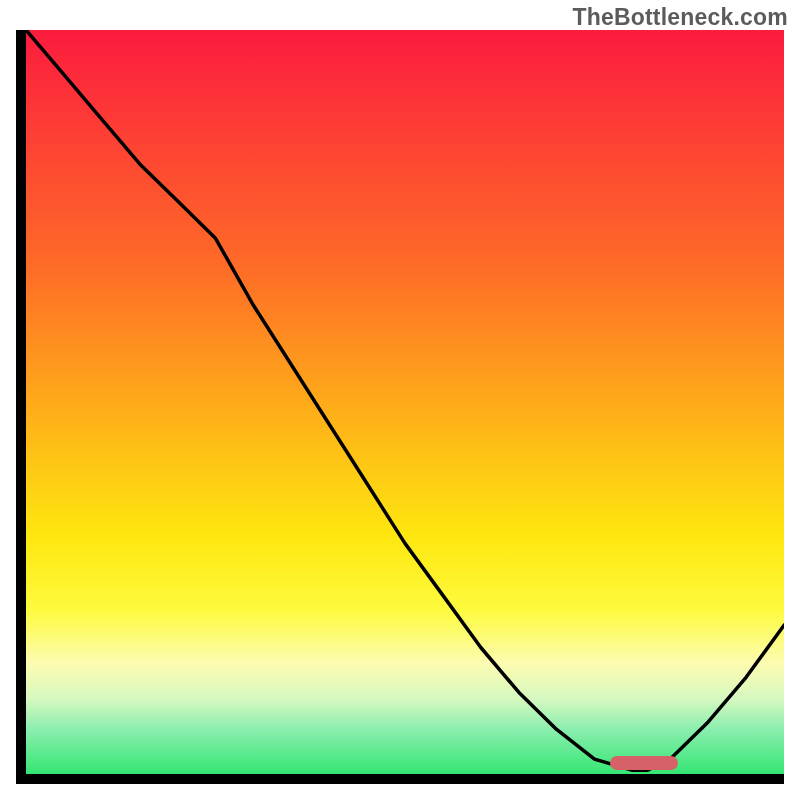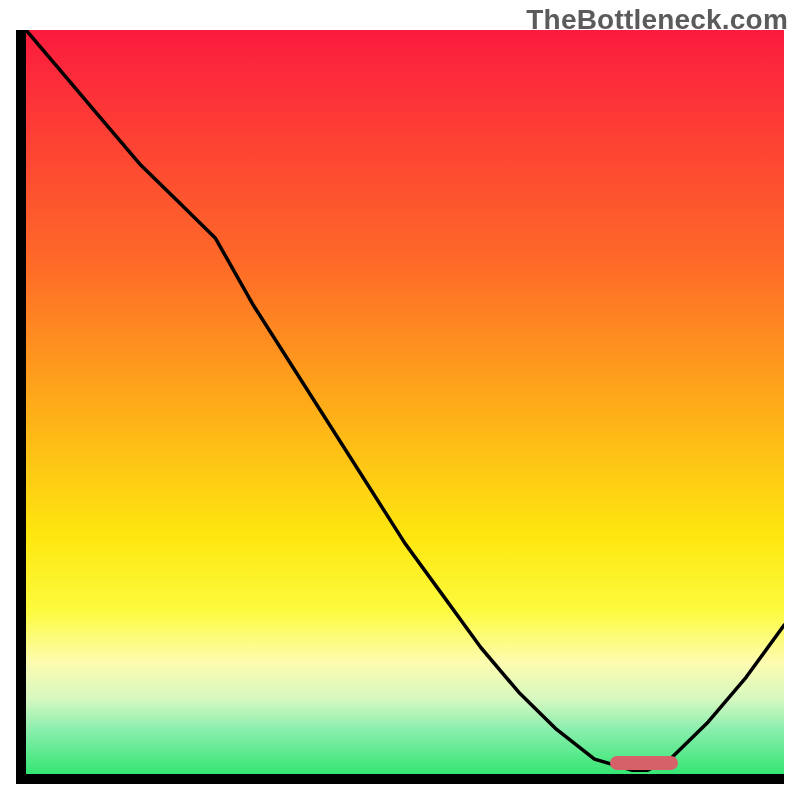--- a/index.html
+++ b/index.html
@@ -13,21 +13,21 @@
   }
   .stage {
     position: relative;
     width: 800px;
     height: 800px;
   }
   .watermark {
     position: absolute;
     top: 4px;
     right: 12px;
-    font-size: 28px;
+    font-size: 23px;
     font-weight: bold;
     color: #5b5b5b;
     letter-spacing: 0.2px;
   }
   .plot-frame {
     position: absolute;
     left: 16px;
     top: 30px;
     width: 768px;
     height: 754px;

